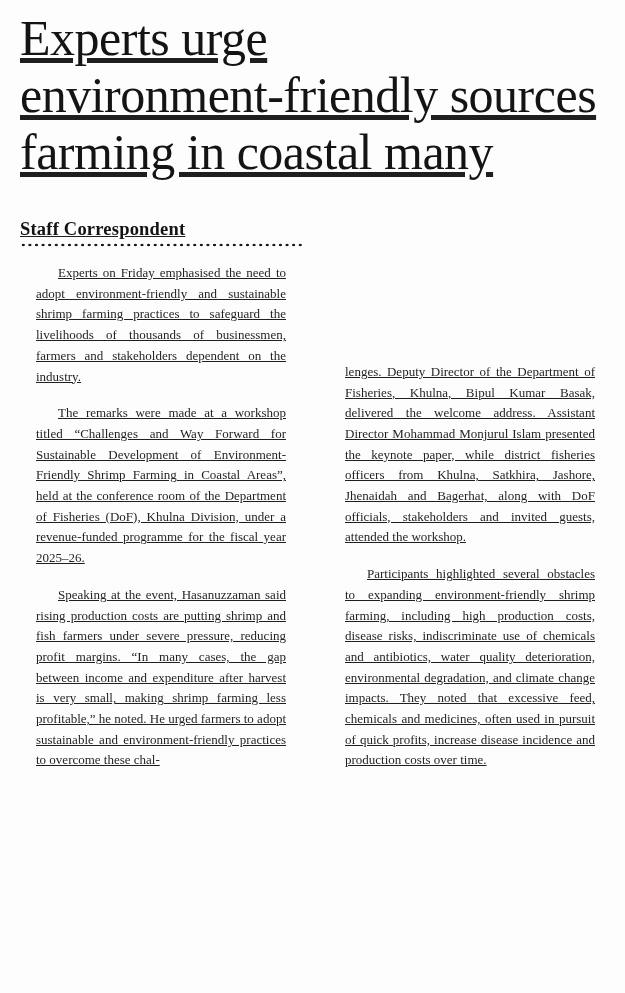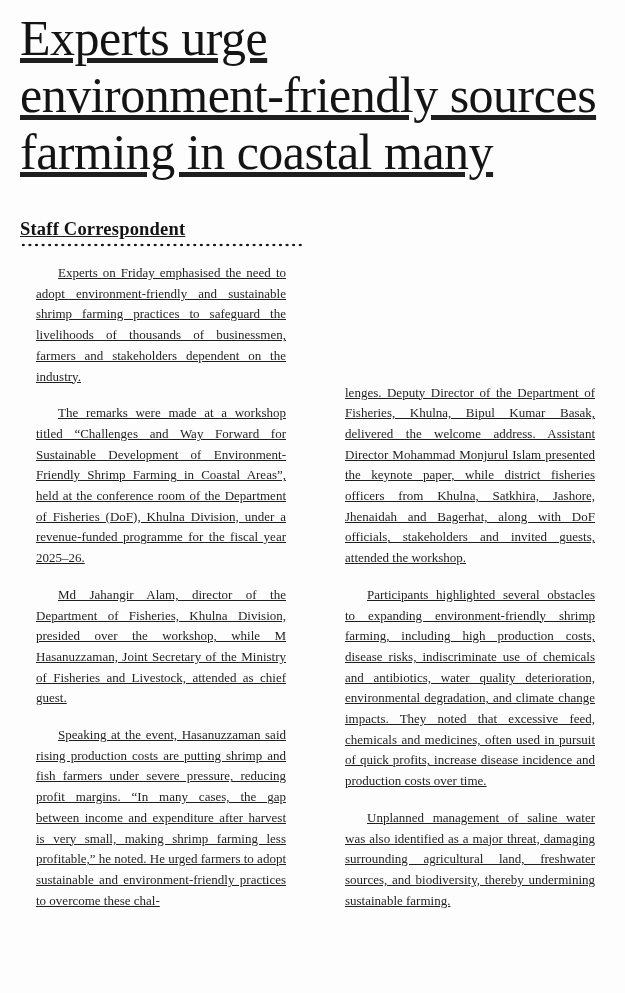--- a/index.html
+++ b/index.html
@@ -78,27 +78,25 @@
     <div>farming in coastal many</div>
   </h1>
 
   <div class="columns">
 
     <div class="col">
       <div class="byline">Staff Correspondent</div>
       <div class="dotted-rule"></div>
       <p class="body-par indent">Experts on Friday emphasised the need to adopt environment-friendly and sustainable shrimp farming practices to safeguard the livelihoods of thousands of businessmen, farmers and stakeholders dependent on the industry.</p>
       <p class="body-par indent">The remarks were made at a workshop titled “Challenges and Way Forward for Sustainable Development of Environment-Friendly Shrimp Farming in Coastal Areas”, held at the conference room of the Department of Fisheries (DoF), Khulna Division, under a revenue-funded programme for the fiscal year 2025–26.</p>
-      <p class="body-par indent">Md Jahangir Alam, director of the Department of Fisheries, Khulna Division, presided over the workshop, while M Hasanuzzaman, Joint Secretary of the Ministry of Fisheries and Livestock, attended as chief guest.</p>
       <p class="body-par indent">Speaking at the event, Hasanuzzaman said rising production costs are putting shrimp and fish farmers under severe pressure, reducing profit margins. “In many cases, the gap between income and expenditure after harvest is very small, making shrimp farming less profitable,” he noted. He urged farmers to adopt sustainable and environment-friendly practices to overcome these chal-</p>
     </div>
 
     <div class="divider"></div>
 
     <div class="col">
       <p class="body-par">lenges. Deputy Director of the Department of Fisheries, Khulna, Bipul Kumar Basak, delivered the welcome address. Assistant Director Mohammad Monjurul Islam presented the keynote paper, while district fisheries officers from Khulna, Satkhira, Jashore, Jhenaidah and Bagerhat, along with DoF officials, stakeholders and invited guests, attended the workshop.</p>
       <p class="body-par indent">Participants highlighted several obstacles to expanding environment-friendly shrimp farming, including high production costs, disease risks, indiscriminate use of chemicals and antibiotics, water quality deterioration, environmental degradation, and climate change impacts. They noted that excessive feed, chemicals and medicines, often used in pursuit of quick profits, increase disease incidence and production costs over time.</p>
-      <p class="body-par indent">Unplanned management of saline water was also identified as a major threat, damaging surrounding agricultural land, freshwater sources, and biodiversity, thereby undermining sustainable farming.</p>
     </div>
 
   </div>
 
 </div>
 
 </body></html>

